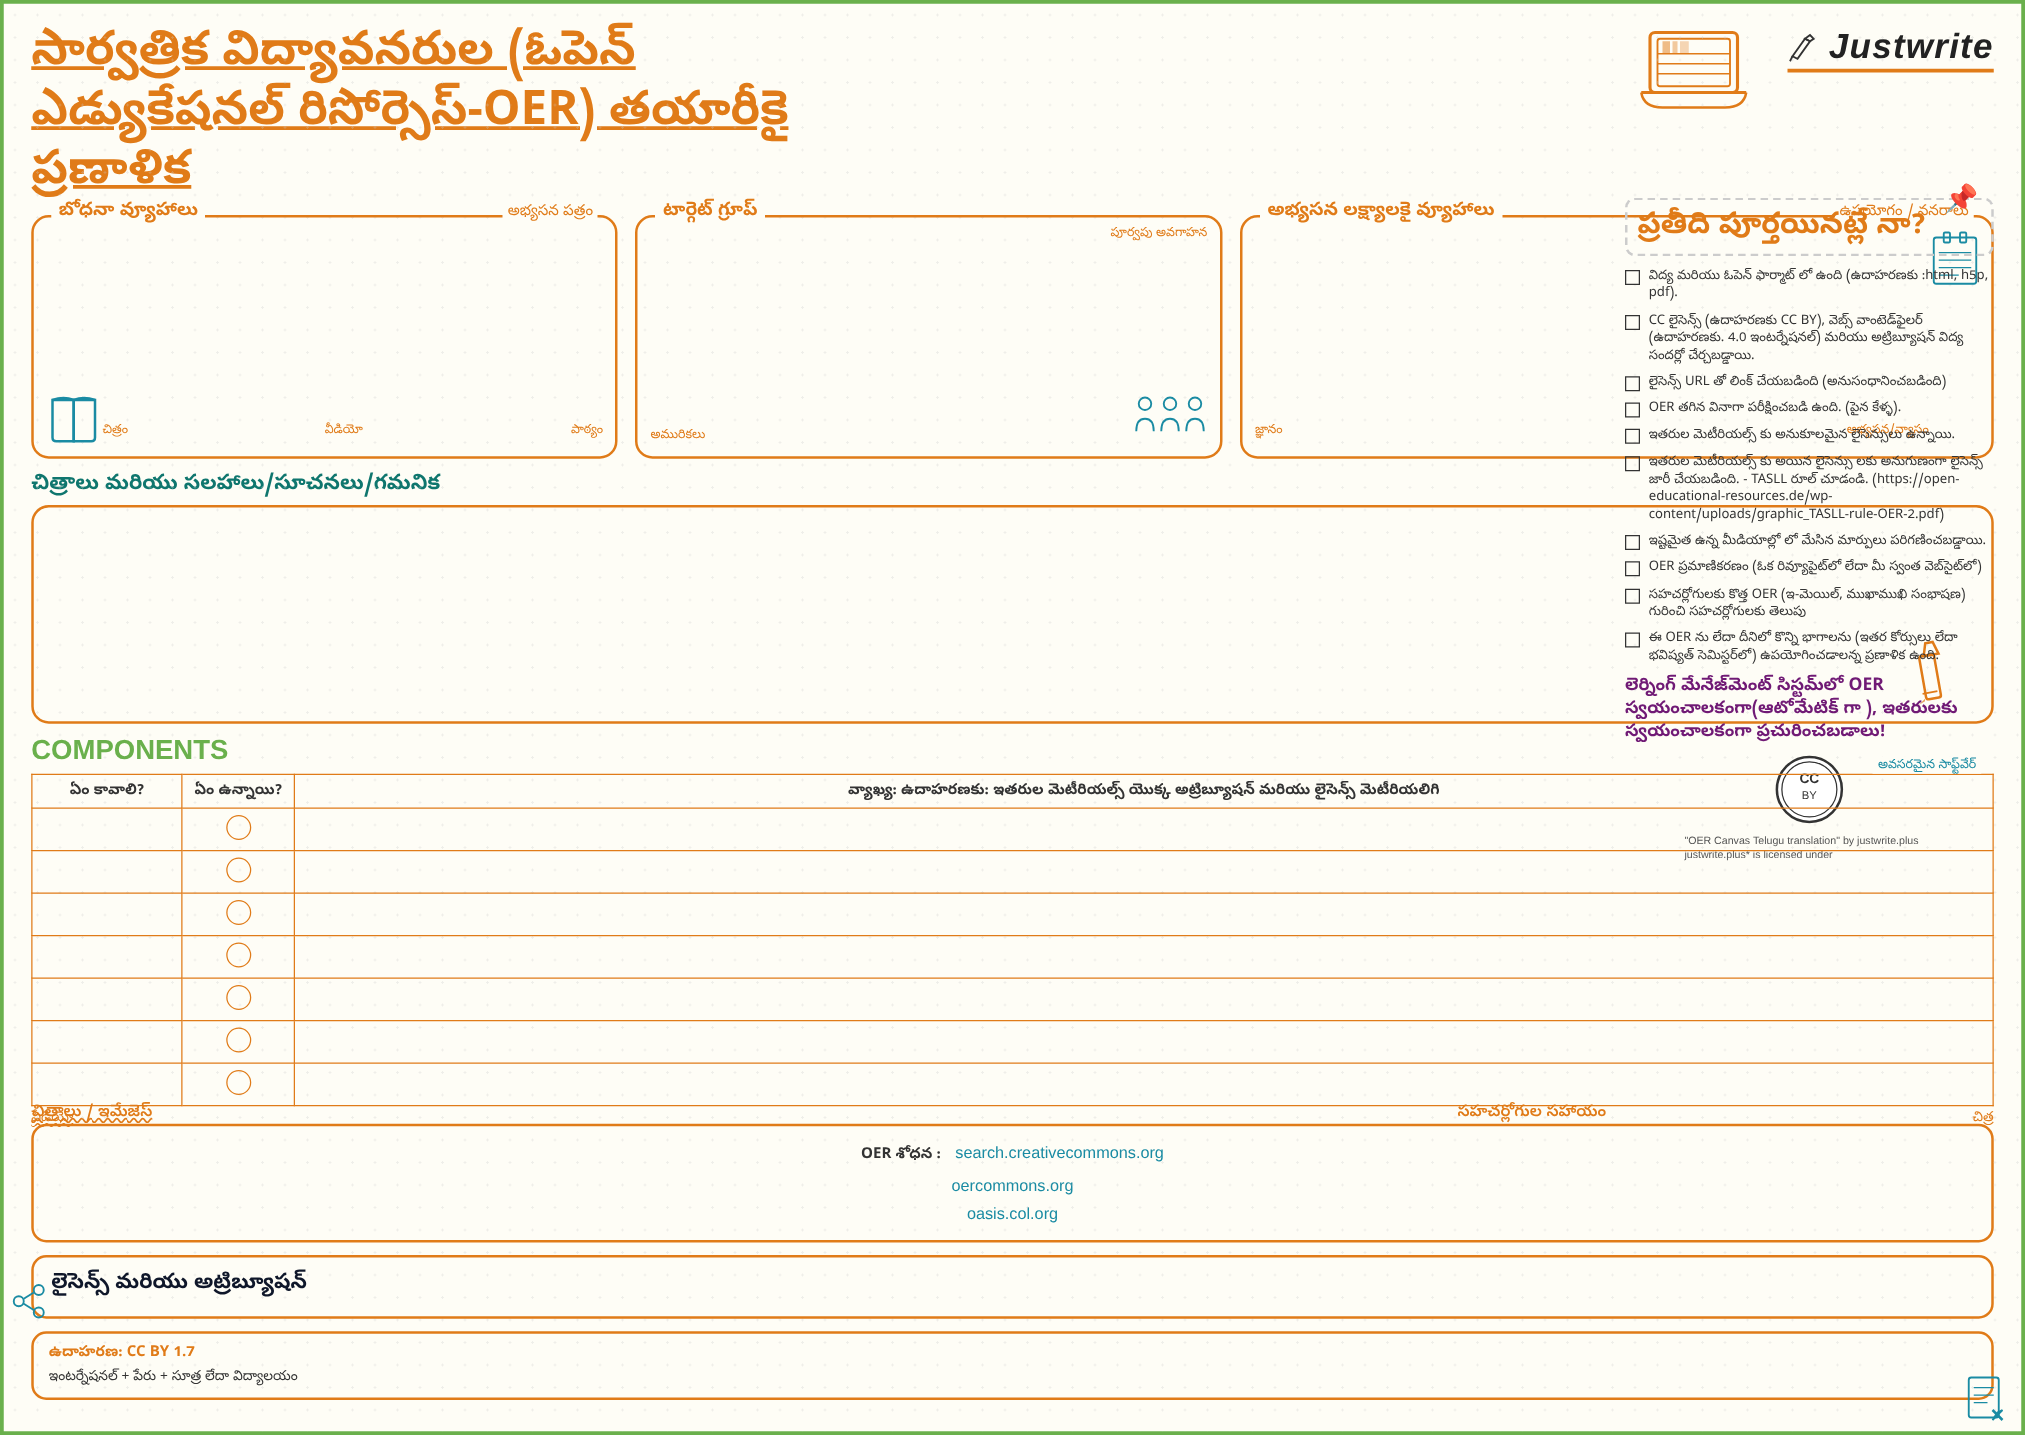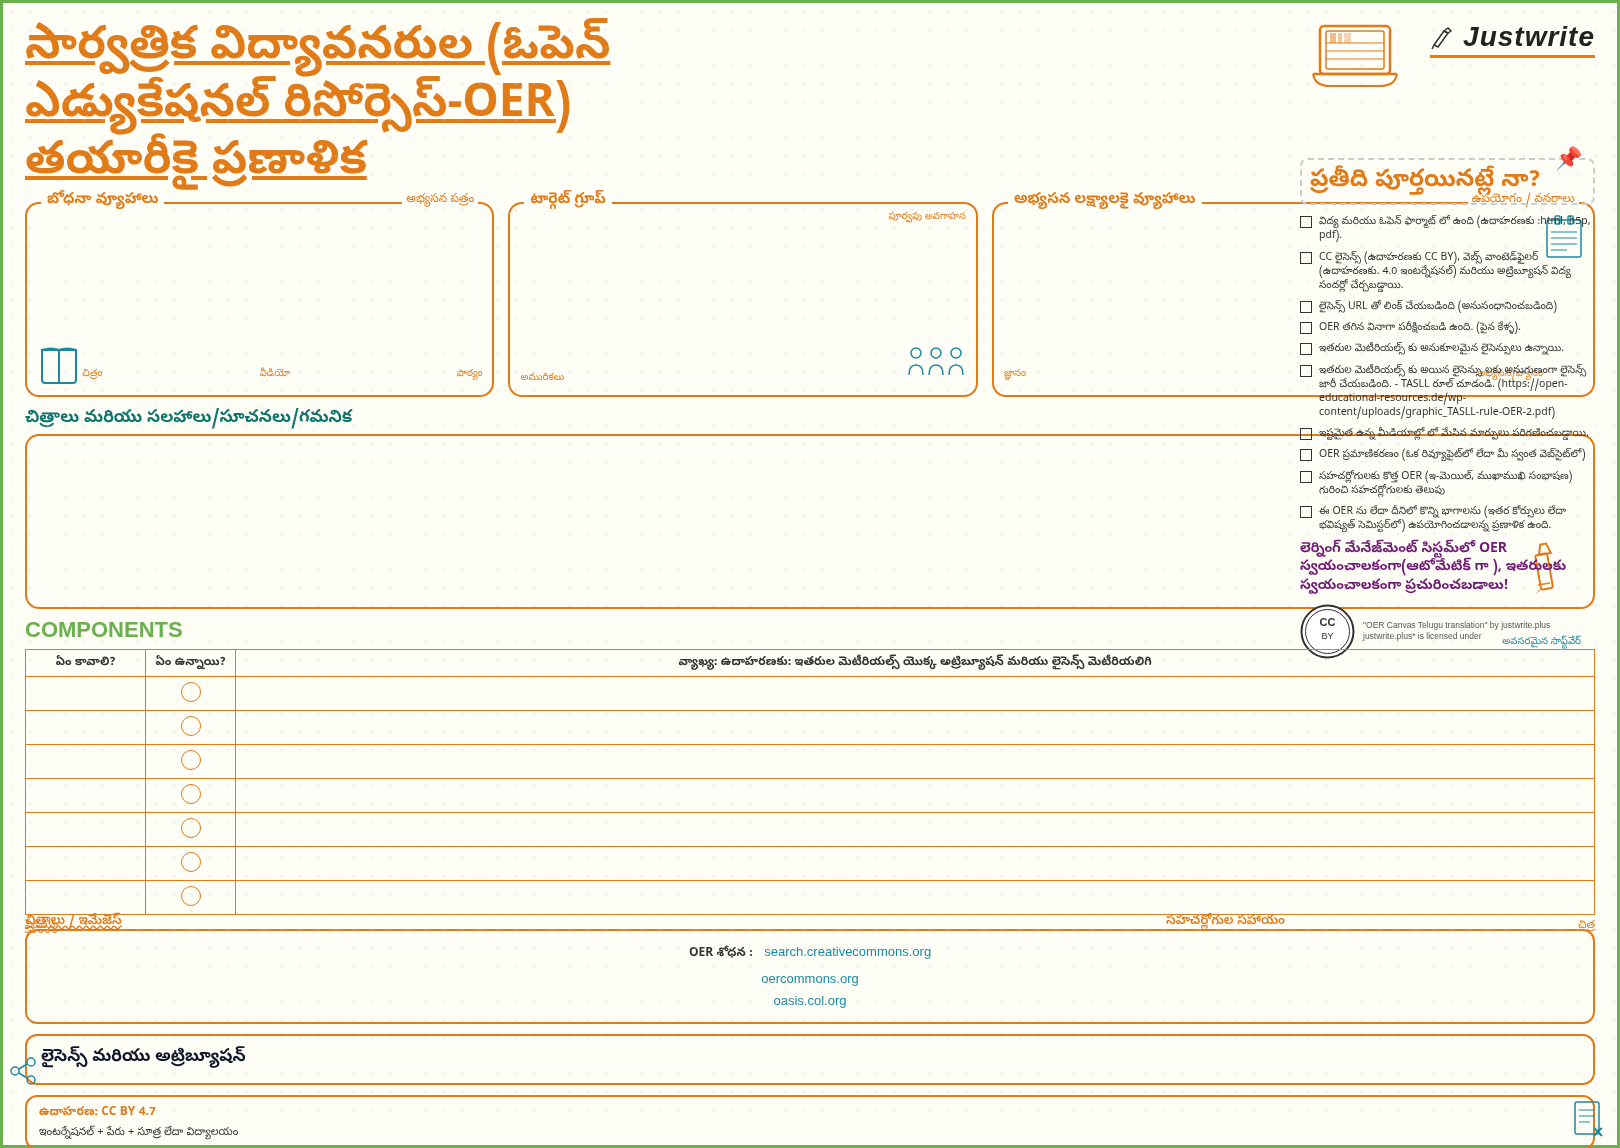--- a/index.html
+++ b/index.html
@@ -34,21 +34,21 @@
 
     
     .header {
       display: flex;
       justify-content: space-between;
       align-items: flex-start;
       margin-bottom: 8px;
     }
 
     .main-title {
-      font-size: 46px;
+      font-size: 38px;
       font-weight: 700;
       color: #e07b18;
       line-height: 1.25;
       max-width: 640px;
       text-decoration: underline;
       text-decoration-color: #e07b18;
     }
 
     .header-icons {
       display: flex;
@@ -458,21 +458,21 @@
         <span class="telugu">సహచర్లోగులకు కొత్త OER (ఇ-మెయిల్, ముఖాముఖి సంభాషణ) గురించి సహచర్లోగులకు తెలుపు</span>
       </div>
       <div class="checklist-item">
         <div class="checkbox-sq"></div>
         <span class="telugu">ఈ OER ను లేదా దీనిలో కొన్ని భాగాలను (ఇతర కోర్సులు లేదా భవిష్యత్ సెమిస్టర్‌లో) ఉపయోగించడాలన్న ప్రణాళిక ఉంది.</span>
       </div>
     </div>
 
     <div class="checklist-section-title telugu">లెర్నింగ్ మేనేజ్‌మెంట్ సిస్టమ్‌లో OER స్వయంచాలకంగా(ఆటోమేటిక్ గా ), ఇతరులకు స్వయంచాలకంగా ప్రచురించబడాలు!</div>
 
-    <div style="display:flex;align-items:center;gap:8px;margin-top:8px;">
+    <div style="display:flex;align-items:center;gap:8px;margin-top:8px;flex-direction:column;">
       <svg width="55" height="55" viewBox="0 0 55 55">
         <circle cx="27.5" cy="27.5" r="26" stroke="#333" stroke-width="2" fill="white"></circle>
         <text x="27.5" y="22" text-anchor="middle" font-size="11" font-weight="700" fill="#333">CC</text>
         <text x="27.5" y="35" text-anchor="middle" font-size="9" fill="#333">BY</text>
         <circle cx="27.5" cy="27.5" r="22" stroke="#333" stroke-width="1" fill="none"></circle>
       </svg>
       <span style="font-size:8.5px;color:#555;max-width:200px;line-height:1.3;">"OER Canvas Telugu translation" by justwrite.plus justwrite.plus* is licensed under</span>
     </div>
   </div>
 
@@ -554,21 +554,21 @@
           <circle cx="6" cy="15" r="4" stroke="#1a8ba3" stroke-width="1.5" fill="none"></circle>
           <circle cx="22" cy="24" r="4" stroke="#1a8ba3" stroke-width="1.5" fill="none"></circle>
           <line x1="10" y1="13" x2="18" y2="8" stroke="#1a8ba3" stroke-width="1.5"></line>
           <line x1="10" y1="17" x2="18" y2="22" stroke="#1a8ba3" stroke-width="1.5"></line>
         </svg>
         <div class="license-title telugu">లైసెన్స్ మరియు అట్రిబ్యూషన్</div>
         <div class="license-content"></div>
       </div>
 
       <div class="bottom-note-box">
-        <div style="font-weight:700;font-size:12px;color:#e07b18;margin-bottom:3px;" class="telugu">ఉదాహరణ: CC BY 4.7</div>
+        <div style="font-weight:700;font-size:12px;color:#e07b18;margin-bottom:3px;" class="telugu">ఉదాహరణ: CC BY 1.7</div>
         <div class="telugu" style="font-size:11px;">ఇంటర్నేషనల్ + పేరు + సూత్ర లేదా విద్యాలయం</div>
 
         <svg width="35" height="40" viewBox="0 0 35 40" style="position:absolute;right:10px;bottom:5px;">
           <rect x="3" y="2" width="24" height="32" rx="2" stroke="#1a8ba3" stroke-width="1.5" fill="none"></rect>
           <line x1="7" y1="10" x2="23" y2="10" stroke="#1a8ba3" stroke-width="1"></line>
           <line x1="7" y1="16" x2="23" y2="16" stroke="#1a8ba3" stroke-width="1"></line>
           <line x1="7" y1="22" x2="18" y2="22" stroke="#1a8ba3" stroke-width="1"></line>
           <path d="M22 28 L30 36" stroke="#1a8ba3" stroke-width="2"></path>
           <path d="M22 36 L30 28 L26 30 Z" stroke="#1a8ba3" stroke-width="1.5" fill="none"></path>
         </svg>

